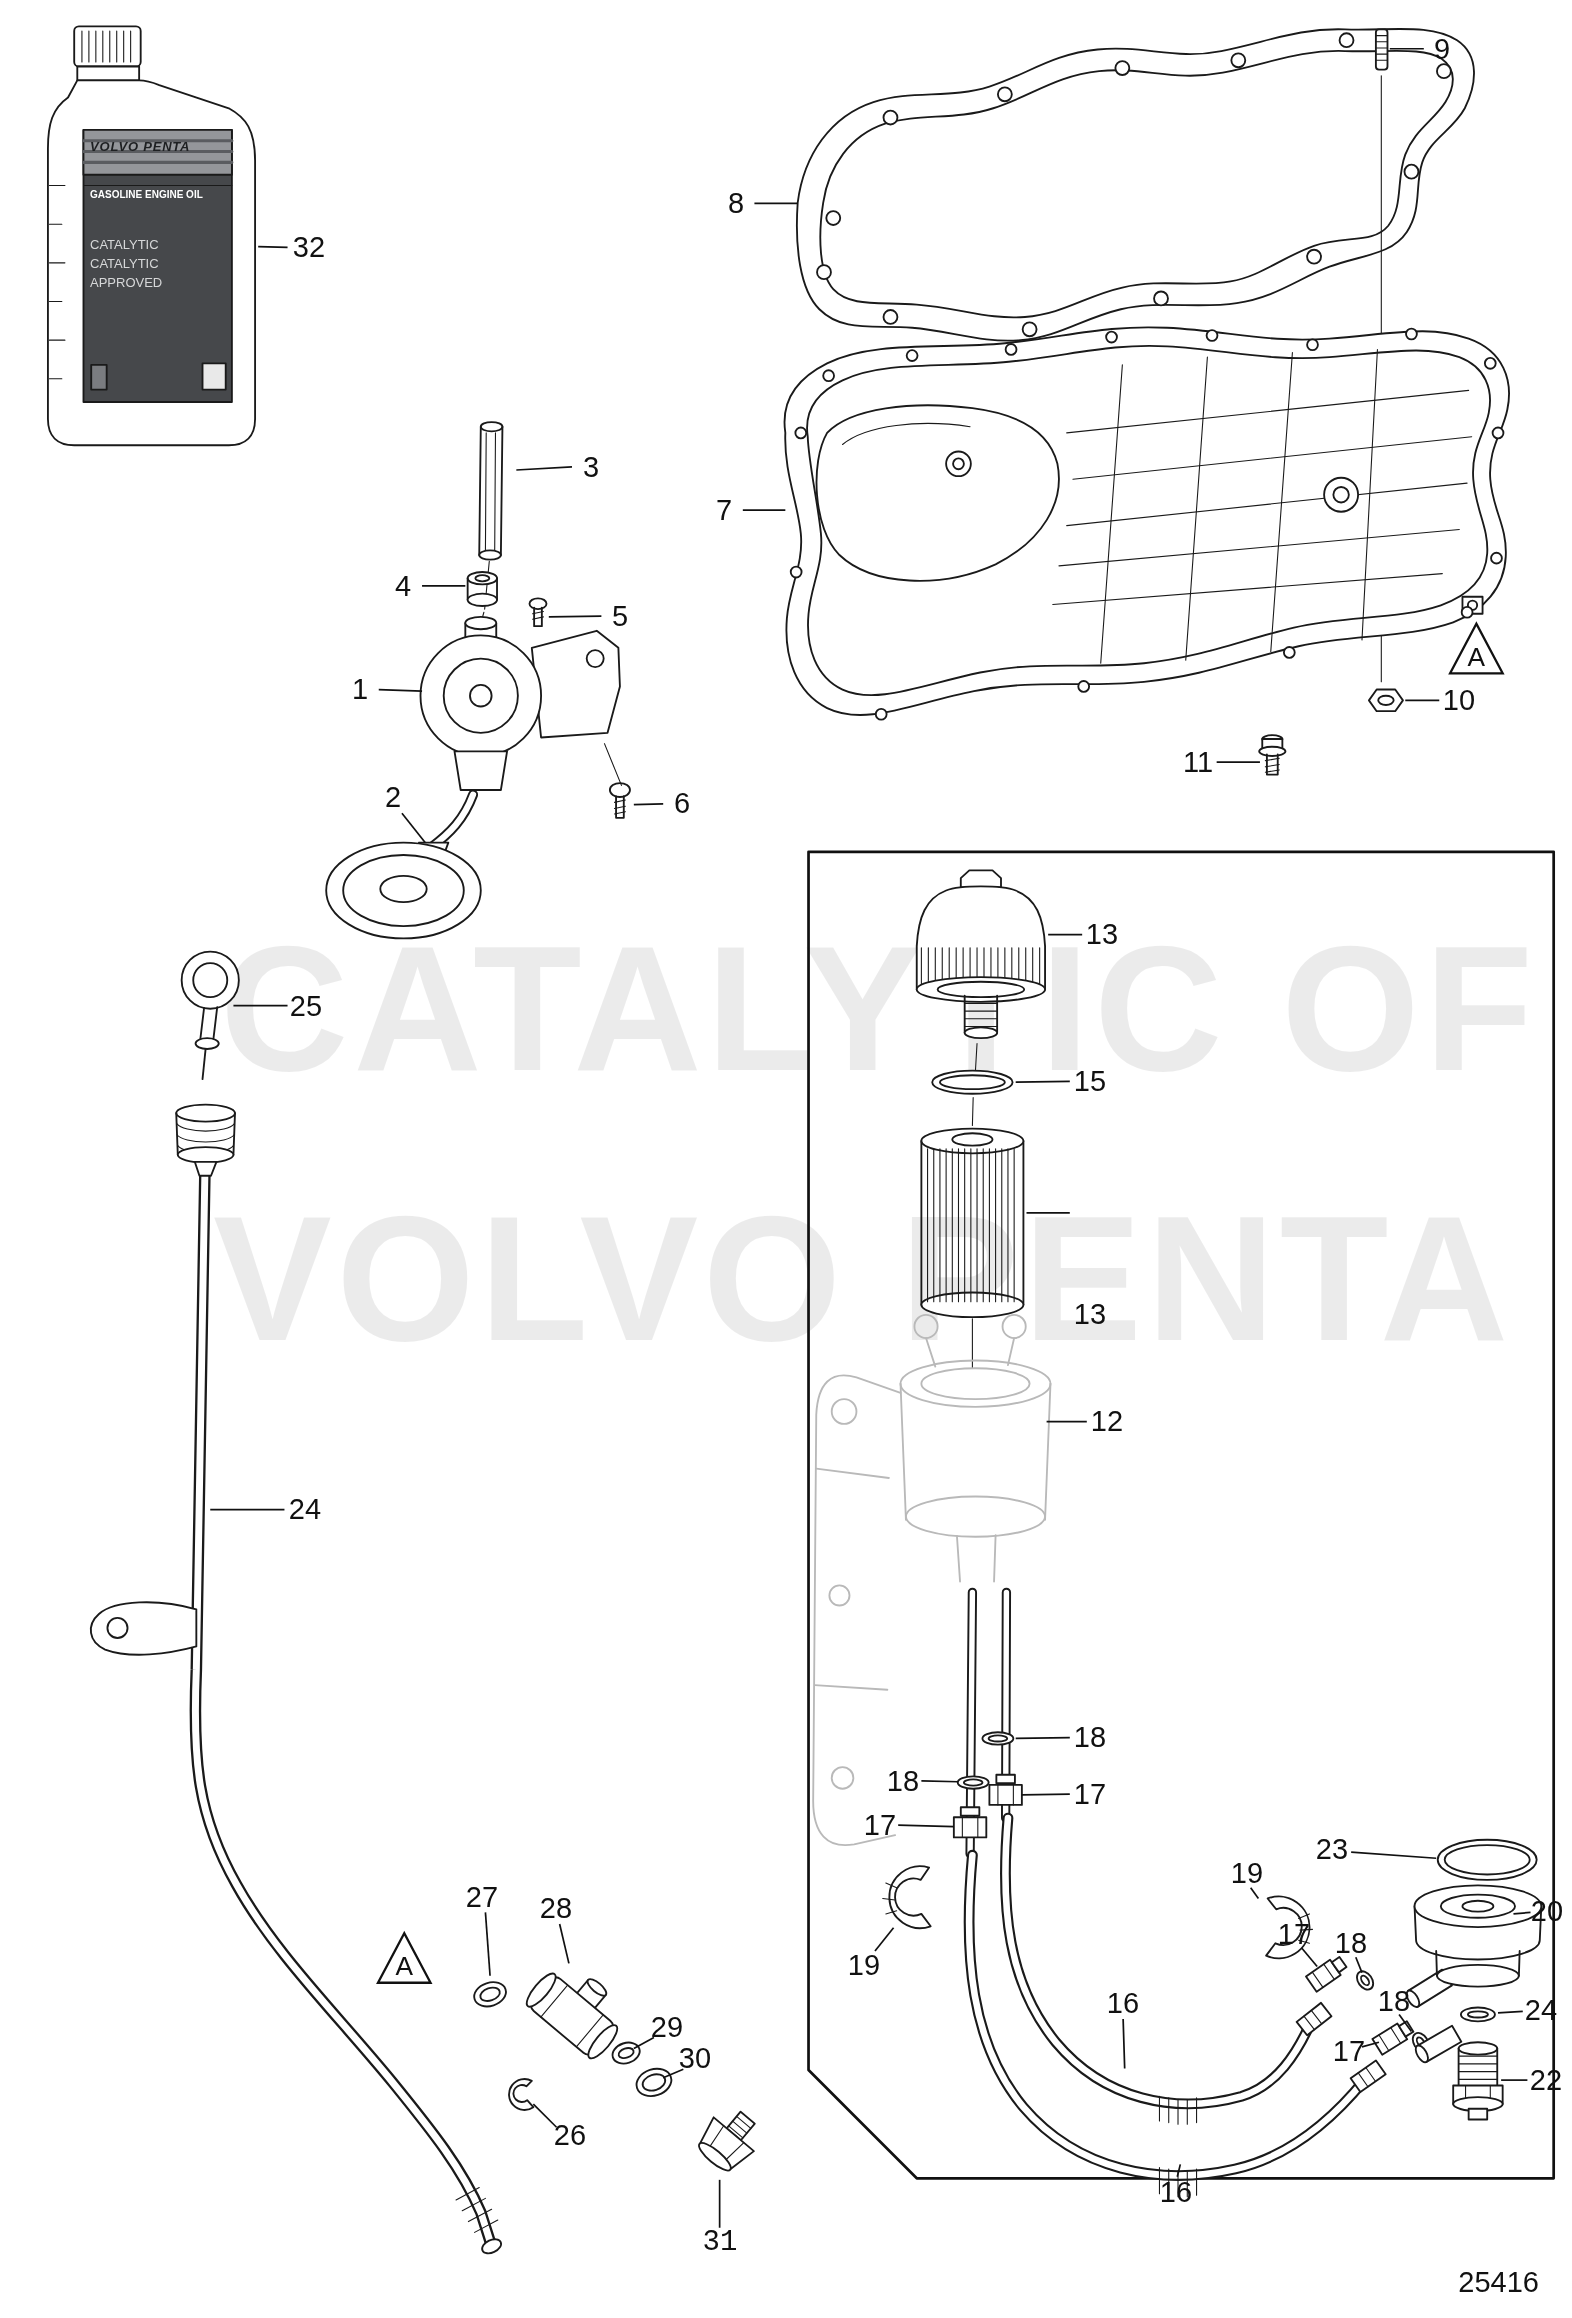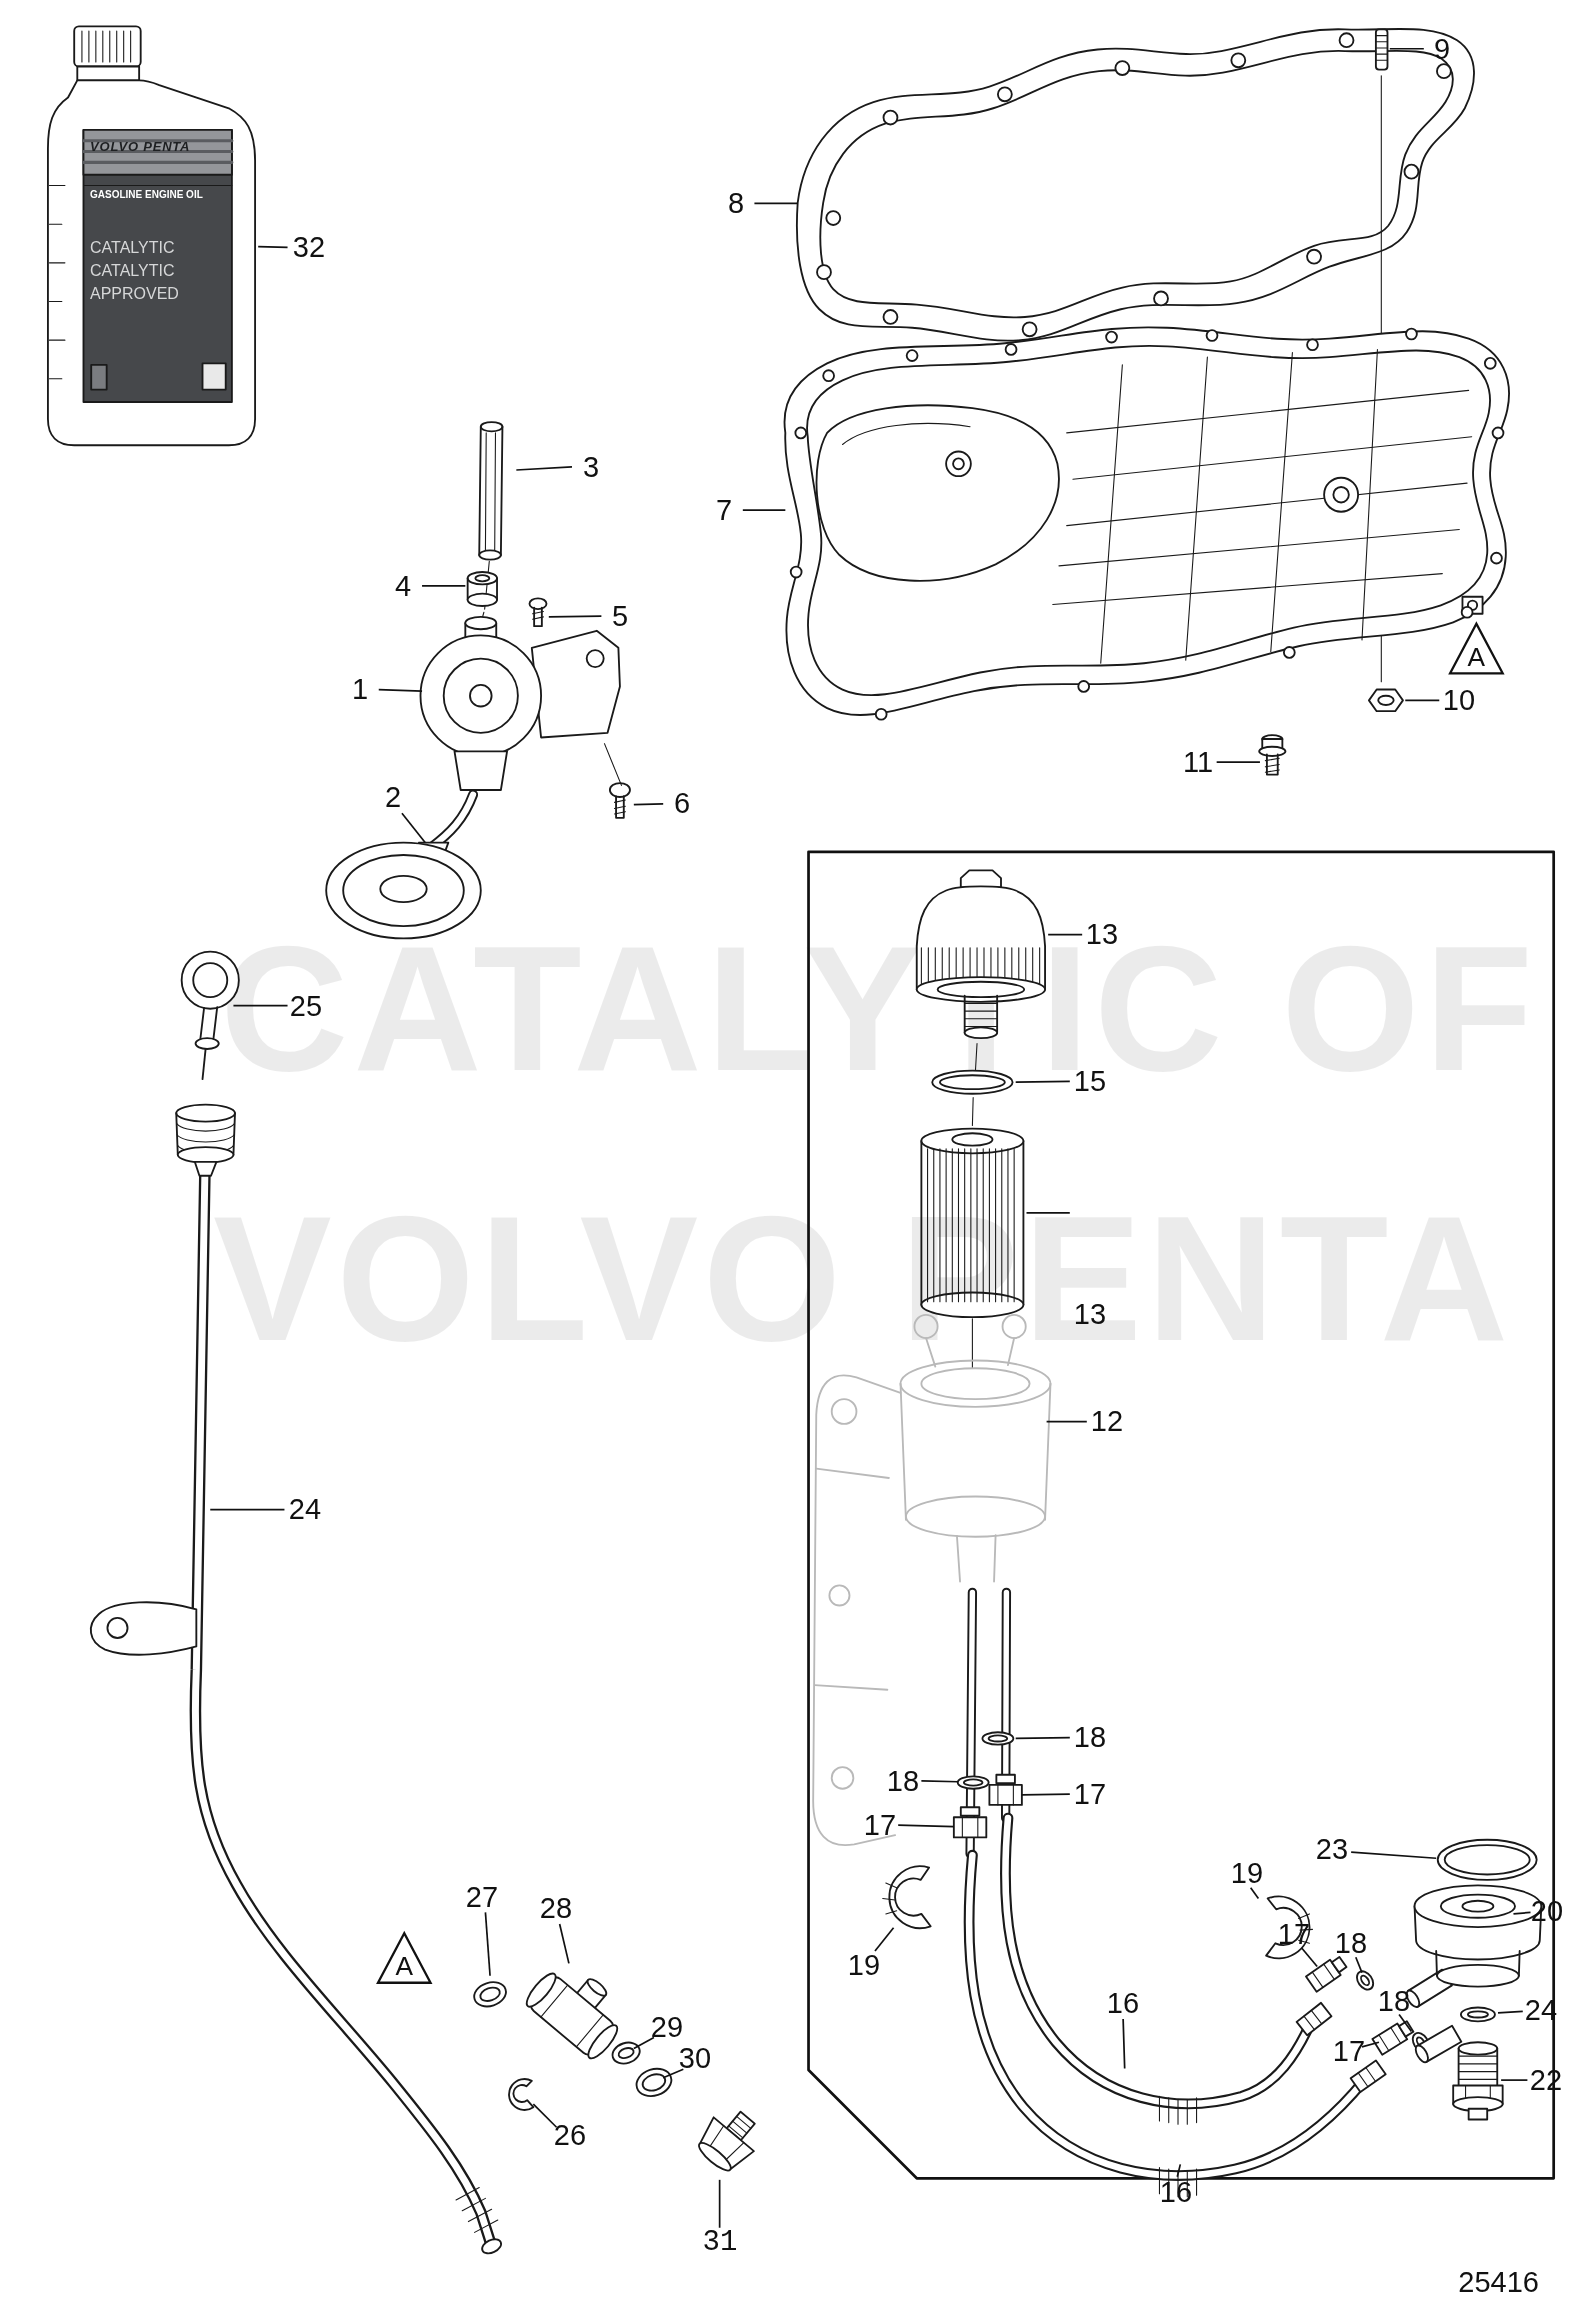--- a/index.html
+++ b/index.html
@@ -33,21 +33,21 @@
   #annot-svg{z-index:3;}
   .leader{stroke:#111;stroke-width:2.2;}
   .marker-tri{fill:#fff;stroke:#111;stroke-width:3;}
   .marker-text{font:34px "Liberation Sans",sans-serif;fill:#111;}
   #callout-layer{position:absolute;left:0;top:0;width:100%;height:100%;z-index:4;pointer-events:none;}
   .callout{position:absolute;transform:translate(-50%,-50%);font-size:29px;color:#111;}
   .bottle-text{position:absolute;z-index:2;}
   .bottle-brand{left:90px;top:139px;width:136px;font-size:13px;font-weight:bold;font-style:italic;
                 color:#1e2022;letter-spacing:0.8px;}
   .bottle-title{left:90px;top:189px;width:136px;font-size:10px;font-weight:bold;color:#ffffff;line-height:1.15;}
-  .bottle-approvals{left:90px;top:236px;width:136px;font-size:16px;color:#d6d7d8;line-height:1.45;}
+  .bottle-approvals{left:90px;top:236px;width:136px;font-size:13px;color:#d6d7d8;line-height:1.45;}
   .drawing-number{position:absolute;left:1408px;top:2266px;width:131px;text-align:right;
                   font-size:29px;color:#111;z-index:4;}
 </style>
 </head>
 <body>
 
 <div class="stage">
 
   <div class="watermark wm1">CATALYTIC OF</div>
   <div class="watermark wm2">VOLVO PENTA</div>

